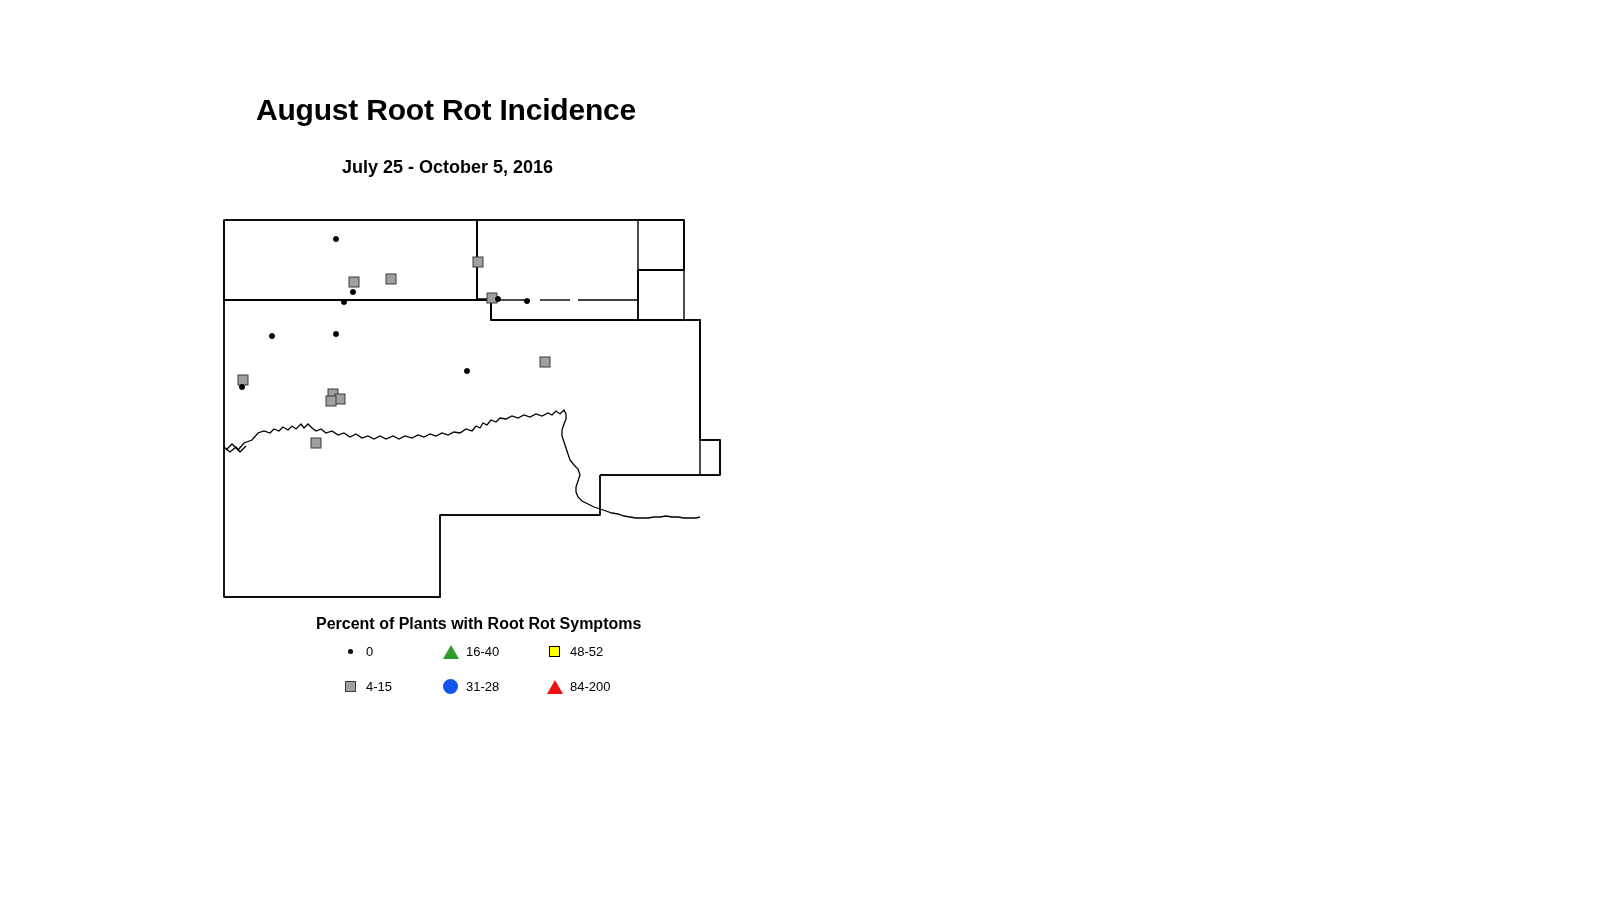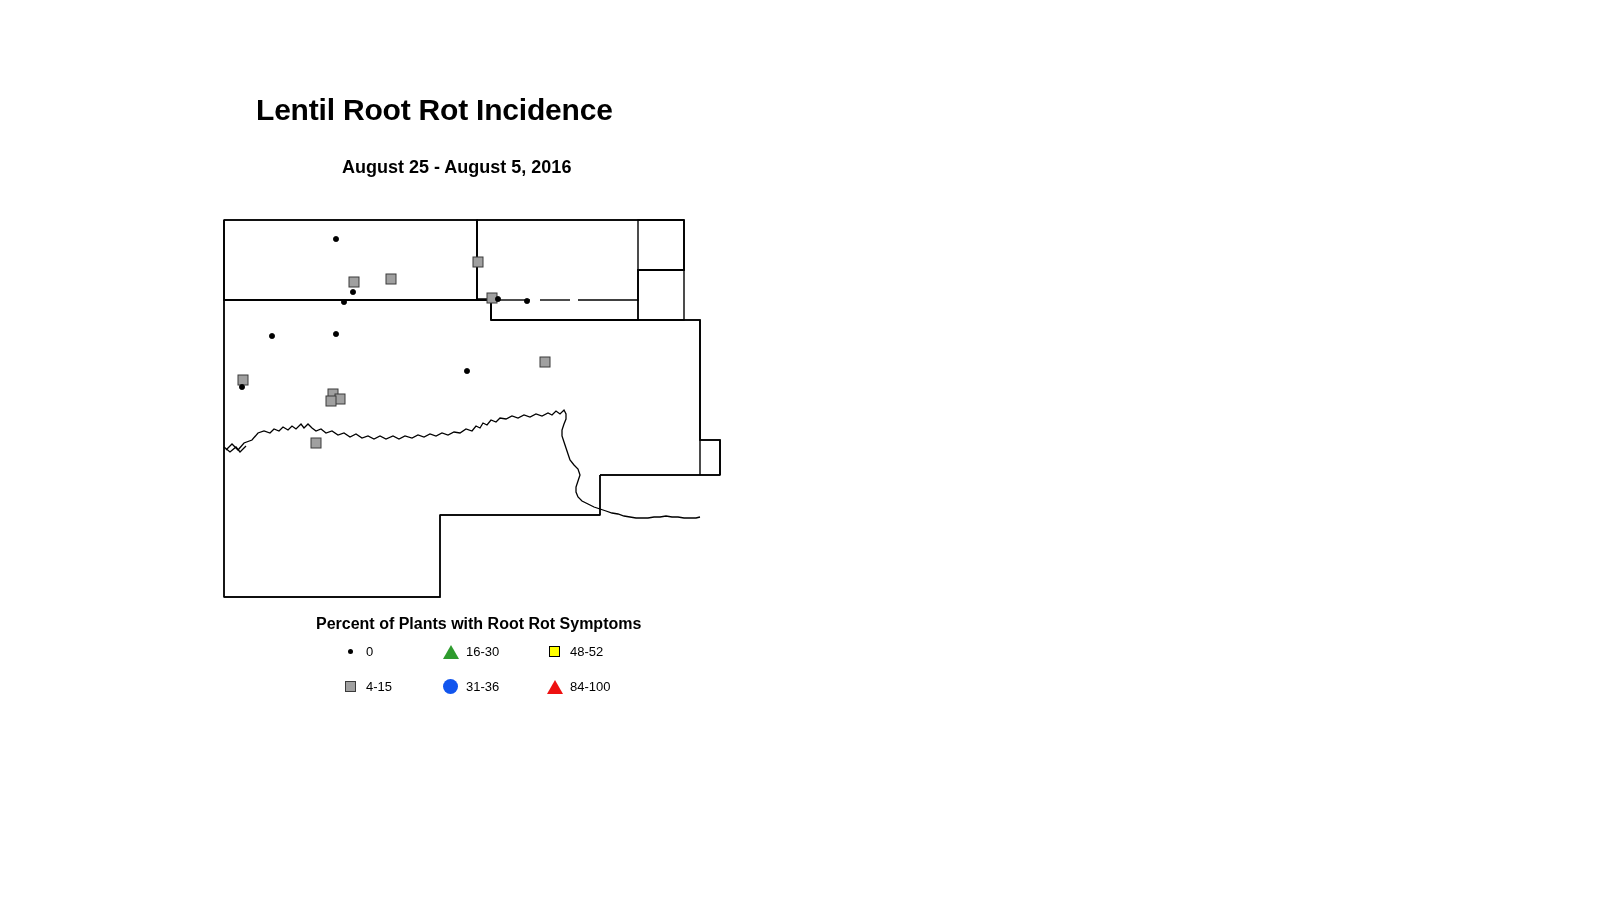--- a/index.html
+++ b/index.html
@@ -116,22 +116,22 @@
     height: 0;
     border-left: 8px solid transparent;
     border-right: 8px solid transparent;
   }
 </style>
 </head>
 <body>
 
 <div id="figure">
 
-  <div id="chart-title">Lentil Root Rot Incidence</div>
-  <div id="chart-subtitle">August 25 - August 5, 2016</div>
+  <div id="chart-title">August Root Rot Incidence</div>
+  <div id="chart-subtitle">July 25 - October 5, 2016</div>
 
   <div id="map-area">
     <svg width="560" height="420" viewBox="0 0 560 420">
       <g fill="none" stroke="#000000" stroke-width="1.4">
 
         <path d="M 24 20 L 277 20 L 277 99 L 291 99 L 291 120 L 484 120 L 484 70 L 438 70 L 438 20 L 484 20 L 484 20"></path>
 
         <path d="M 24 20 L 24 100 L 277 100"></path>
 
         <path d="M 277 20 L 484 20 L 484 70 L 438 70 L 438 101 L 438 101"></path>
@@ -224,36 +224,36 @@
         <div class="legend-entry" style="left: 40px; top: 64px;">
           <span class="legend-sym">
             <span class="sym-square" style="background: rgb(160, 160, 160); border: 1.5px solid rgb(58, 58, 58);"></span>
           </span>
           <span class="legend-label">4-15</span>
         </div>
         <div class="legend-entry" style="left: 140px; top: 29px;">
           <span class="legend-sym">
             <span class="sym-tri" style="border-bottom: 14px solid rgb(46, 155, 46);"></span>
           </span>
-          <span class="legend-label">16-30</span>
+          <span class="legend-label">16-40</span>
         </div>
         <div class="legend-entry" style="left: 140px; top: 64px;">
           <span class="legend-sym">
             <span class="sym-circle" style="background: rgb(17, 85, 238);"></span>
           </span>
-          <span class="legend-label">31-36</span>
+          <span class="legend-label">31-28</span>
         </div>
         <div class="legend-entry" style="left: 244px; top: 29px;">
           <span class="legend-sym">
             <span class="sym-square" style="background: rgb(255, 255, 0); border: 1.5px solid rgb(0, 0, 0);"></span>
           </span>
           <span class="legend-label">48-52</span>
         </div>
         <div class="legend-entry" style="left: 244px; top: 64px;">
           <span class="legend-sym">
             <span class="sym-tri" style="border-bottom: 14px solid rgb(238, 17, 17);"></span>
           </span>
-          <span class="legend-label">84-100</span>
+          <span class="legend-label">84-200</span>
         </div>
       </div>
   </div>
 
 </div>
 
 </body></html>

